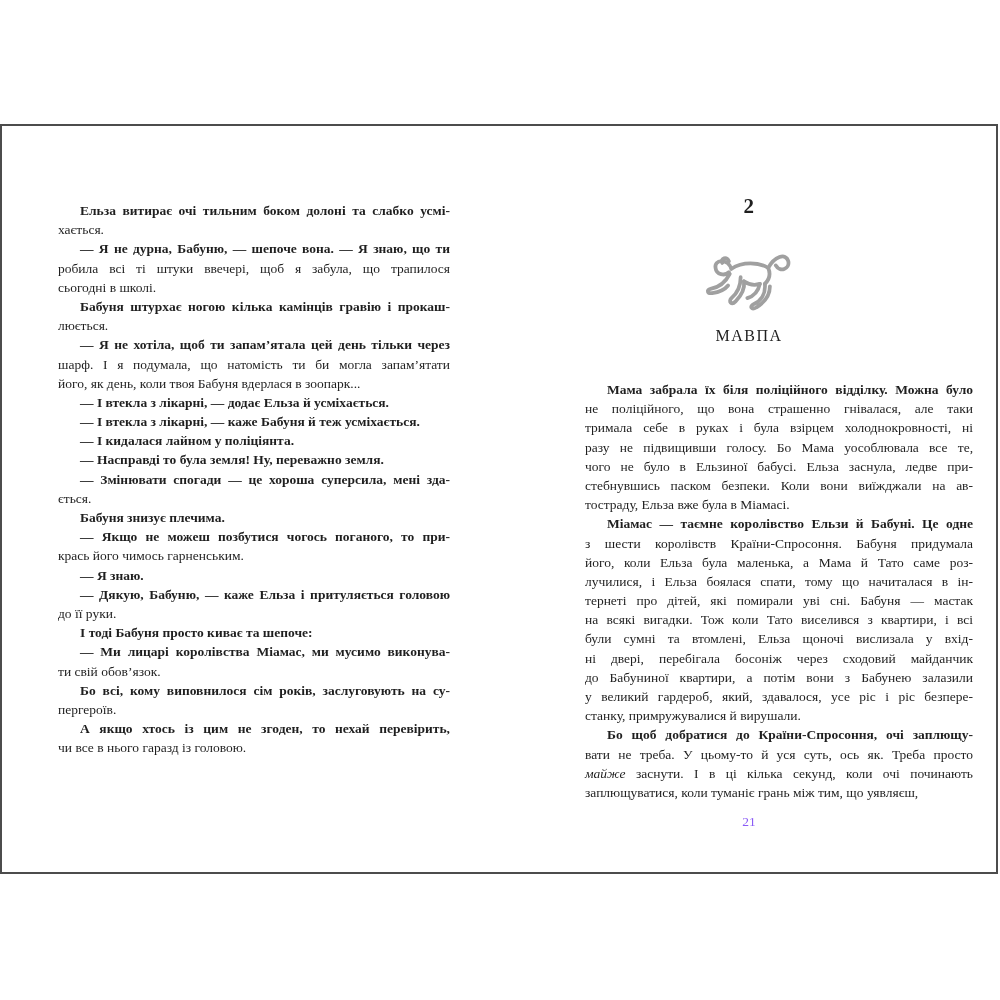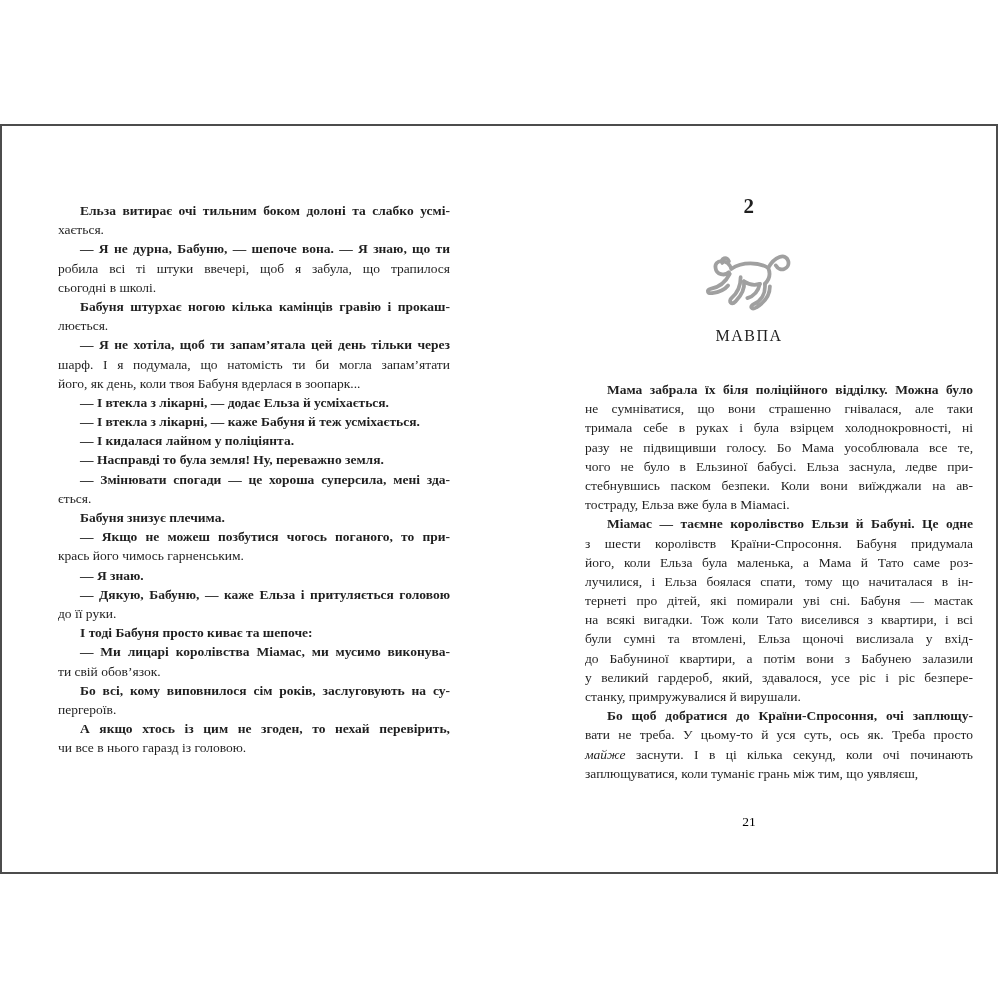--- a/index.html
+++ b/index.html
@@ -19,21 +19,21 @@
     line-height:19.2px;height:19.2px;white-space:nowrap;
     text-align:justify;text-align-last:justify;
   }
   .line.end{text-align-last:left;}
   .line.indent{text-indent:22px;font-weight:bold;}
   .line em{}
   .rp-center{position:absolute;left:500px;width:498px;text-align:center;}
   #chapter-number{top:194px;font-size:21px;font-weight:600;letter-spacing:.5px;}
   #monkey-wrap{top:240px;}
   #chapter-title{top:327px;font-size:16px;letter-spacing:1.5px;}
-  #page-number{top:814px;font-size:13.5px;color:#000000;}
+  #page-number{top:814px;font-size:13.5px;color:#8b5cf6;}
 </style>
 </head>
 <body>
 
 <div class="scan-box"></div>
 
 <div id="left-col" class="text-col">
     <div class="line indent">Ельза витирає очі тильним боком долоні та слабко усмі-</div>
     <div class="line end">хається.</div>
     <div class="line indent">— Я не дурна, Бабуню, — шепоче вона. — Я знаю, що ти</div>
@@ -89,33 +89,34 @@
 
       <path d="M74 52 C75 63 70 72 61 76 C55 79 58 84 64 80 C74 74 80 65 80 55"></path>
     </g>
   </svg>
 </div>
 
 <div id="chapter-title" class="rp-center">МАВПА</div>
 
 <div id="right-col" class="text-col">
     <div class="line indent">Мама забрала їх біля поліційного відділку. Можна було</div>
-    <div class="line">не сумніватися, що вони страшенно гнівалася, але таки</div>
+    <div class="line">не поліційного, що вона страшенно гнівалася, але таки</div>
     <div class="line">тримала себе в руках і була взірцем холоднокровності, ні</div>
     <div class="line">разу не підвищивши голосу. Бо Мама уособлювала все те,</div>
     <div class="line">чого не було в Ельзиної бабусі. Ельза заснула, ледве при-</div>
     <div class="line">стебнувшись паском безпеки. Коли вони виїжджали на ав-</div>
     <div class="line end">тостраду, Ельза вже була в Міамасі.</div>
     <div class="line indent">Міамас — таємне королівство Ельзи й Бабуні. Це одне</div>
     <div class="line">з шести королівств Країни-Спросоння. Бабуня придумала</div>
     <div class="line">його, коли Ельза була маленька, а Мама й Тато саме роз-</div>
     <div class="line">лучилися, і Ельза боялася спати, тому що начиталася в ін-</div>
     <div class="line">тернеті про дітей, які помирали уві сні. Бабуня — мастак</div>
     <div class="line">на всякі вигадки. Тож коли Тато виселився з квартири, і всі</div>
     <div class="line">були сумні та втомлені, Ельза щоночі вислизала у вхід-</div>
+    <div class="line">ні двері, перебігала босоніж через сходовий майданчик</div>
     <div class="line">до Бабуниної квартири, а потім вони з Бабунею залазили</div>
     <div class="line">у великий гардероб, який, здавалося, усе ріс і ріс безпере-</div>
     <div class="line end">станку, примружувалися й вирушали.</div>
     <div class="line indent">Бо щоб добратися до Країни-Спросоння, очі заплющу-</div>
     <div class="line">вати не треба. У цьому-то й уся суть, ось як. Треба просто</div>
     <div class="line"><em>майже</em> заснути. І в ці кілька секунд, коли очі починають</div>
     <div class="line end">заплющуватися, коли туманіє грань між тим, що уявляєш,</div>
   </div>
 
 <div id="page-number" class="rp-center">21</div>

